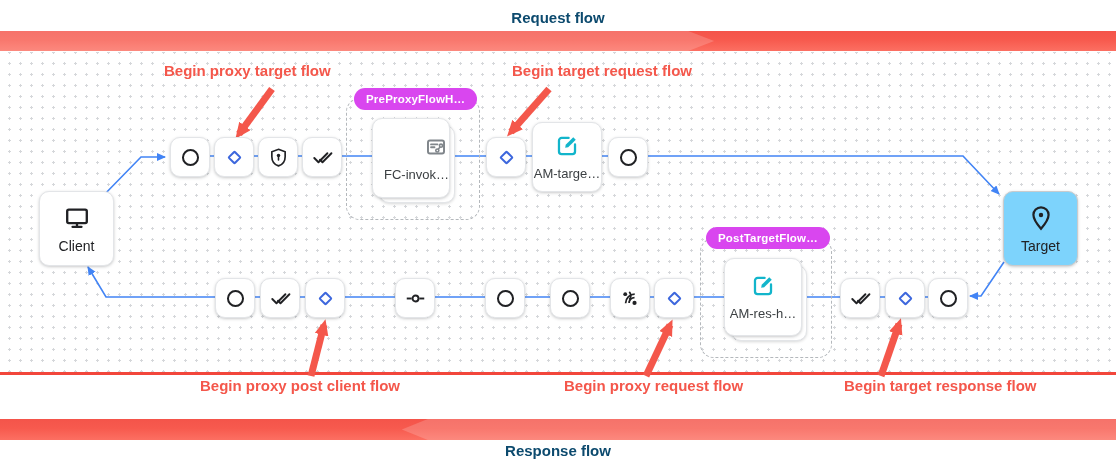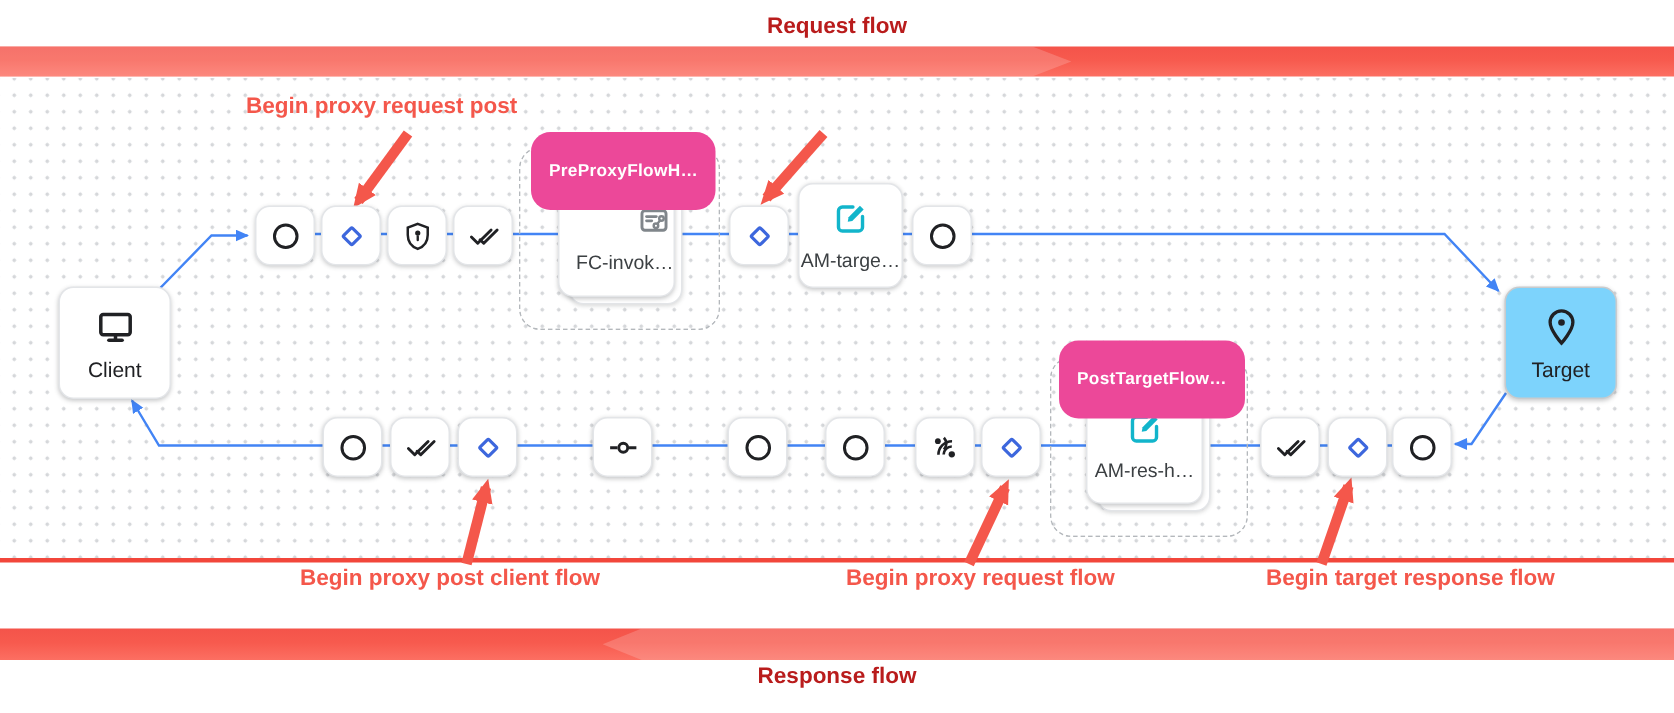--- a/index.html
+++ b/index.html
@@ -1,38 +1,38 @@
 <!DOCTYPE html>
 <html><head>
 <meta charset="utf-8">
 <style>
   html,body{margin:0;padding:0;background:#fff;}
   #stage{position:relative;width:1116px;height:475px;overflow:hidden;background:#fff;
          font-family:"Liberation Sans",sans-serif;}
   .flow-title{position:absolute;left:50%;transform:translateX(-50%);font-weight:bold;
-              font-size:15px;color:#b91c1c;white-space:nowrap;z-index:6;}
+              font-size:15px;color:#0c4a6e;white-space:nowrap;z-index:6;}
   #title-top{top:9px;}
   #title-bottom{top:442px;}
   .bar{position:absolute;left:0;right:0;z-index:6;background:linear-gradient(180deg,#f4544a 0%,#f75a4e 45%,#fc6f62 100%);}
   #bar-top{top:31px;height:20px;}
   #bar-top::after{content:'';position:absolute;left:0;top:0;height:100%;width:64%;
     background:rgba(255,255,255,0.18);
     clip-path:polygon(0 0, calc(100% - 26px) 0, 100% 50%, calc(100% - 26px) 100%, 0 100%);}
   #bar-bottom{top:419px;height:21px;}
   #bar-bottom::after{content:'';position:absolute;right:0;top:0;height:100%;width:64%;
     background:rgba(255,255,255,0.18);
     clip-path:polygon(26px 0, 100% 0, 100% 100%, 26px 100%, 0 50%);}
   #divider{position:absolute;left:0;right:0;top:372px;height:3px;background:#f2463b;z-index:1;}
   #canvas{position:absolute;left:0;top:52px;width:1116px;height:320px;
     background-image:radial-gradient(circle,#d5d7da 1.2px,transparent 1.4px);
     background-size:11px 11px;background-position:4px 6px;}
   #edges{position:absolute;left:0;top:0;width:1116px;height:475px;z-index:2;pointer-events:none;}
   .group{position:absolute;border:1.6px dashed #b4b8bc;border-radius:14px;z-index:2;}
-  .badge{position:absolute;background:#ec4899;color:#fff;font-weight:bold;font-size:11.5px;
-         padding:20px 12px;border-radius:13px;white-space:nowrap;z-index:5;letter-spacing:.2px;}
+  .badge{position:absolute;background:#d946ef;color:#fff;font-weight:bold;font-size:11.5px;
+         padding:5px 12px;border-radius:13px;white-space:nowrap;z-index:5;letter-spacing:.2px;}
   .node{position:absolute;display:flex;flex-direction:column;align-items:center;justify-content:center;
         background:#fff;border:1px solid #e3e5e8;border-radius:10px;z-index:3;
         box-shadow:0 1px 3px rgba(60,64,67,.28);}
   .step{width:38px;height:38px;}
   .step svg{width:21px;height:21px;display:block;}
   .card{gap:7px;}
   .card svg{width:26px;height:26px;display:block;}
   .card .node-label{font-size:13px;color:#3c4043;white-space:nowrap;}
   .endpoint{gap:6px;}
   .endpoint svg{width:28px;height:28px;display:block;}
@@ -66,21 +66,22 @@
       <path d="M947 297 H106 L88 267" fill="none" stroke="#4284f5" stroke-width="1.6" marker-end="url(#mb)"></path>
       <line x1="272" y1="89" x2="239" y2="134" stroke="#f4574b" stroke-width="7" marker-end="url(#mr)"></line>
       <line x1="549" y1="89" x2="511" y2="132" stroke="#f4574b" stroke-width="7" marker-end="url(#mr)"></line>
       <line x1="311" y1="376" x2="324" y2="325" stroke="#f4574b" stroke-width="7" marker-end="url(#mr)"></line>
       <line x1="646" y1="376" x2="670" y2="325" stroke="#f4574b" stroke-width="7" marker-end="url(#mr)"></line>
       <line x1="881" y1="376" x2="899" y2="324" stroke="#f4574b" stroke-width="7" marker-end="url(#mr)"></line>
     </svg>
   <div id="divider"></div>
   <div id="bar-bottom" class="bar"></div>
   <div id="title-bottom" class="flow-title">Response flow</div>
-<div class="ann-label" style="left: 164px; top: 62px;">Begin proxy request post</div>
+<div class="ann-label" style="left: 164px; top: 62px;">Begin proxy target flow</div>
+    <div class="ann-label" style="left: 512px; top: 62px;">Begin target request flow</div>
     <div class="ann-label" style="left: 200px; top: 377px;">Begin proxy post client flow</div>
     <div class="ann-label" style="left: 564px; top: 377px;">Begin proxy request flow</div>
     <div class="ann-label" style="left: 844px; top: 377px;">Begin target response flow</div>
     <div class="group" style="left: 346px; top: 98px; width: 132px; height: 120px;"></div>
     <div class="badge" style="left: 354px; top: 88px;">PreProxyFlowH…</div>
     <div class="group" style="left: 700px; top: 238px; width: 130px; height: 118px;"></div>
     <div class="badge" style="left: 706px; top: 227px;">PostTargetFlow…</div>
     <div class="node endpoint" style="left: 27px; top: 191px; width: 73px; height: 73px; margin-left: 12px;">
       <span class="icon-wrap">
         <svg viewBox="0 0 24 24">

